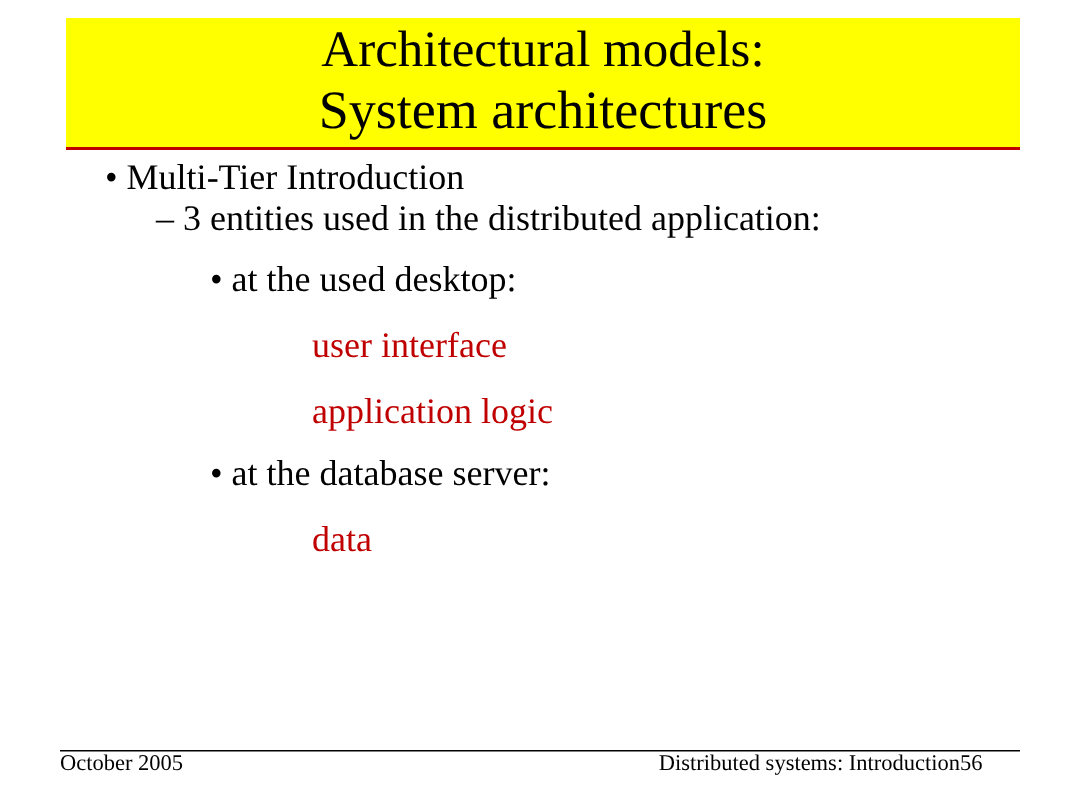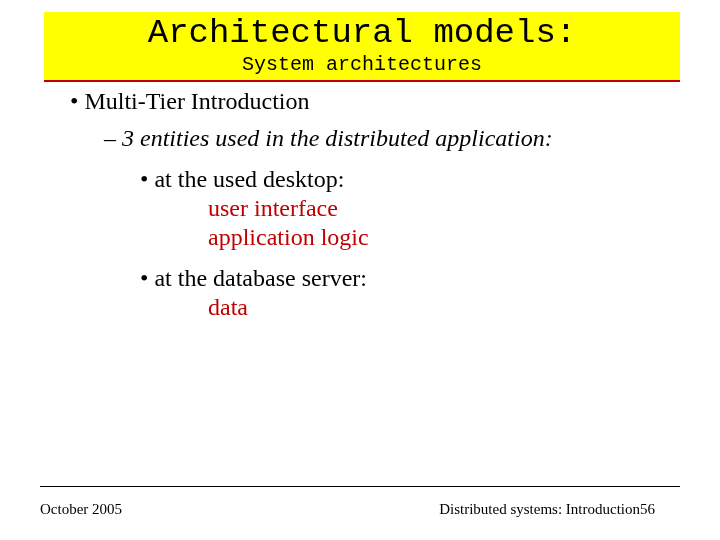--- a/index.html
+++ b/index.html
@@ -11,61 +11,58 @@
     color: #000;
     position: relative;
     overflow: hidden;
   }
   .title-block {
     background: #ffff00;
     margin: 12px 40px 0 44px;
     padding: 2px 0 4px 0;
     text-align: center;
     border-bottom: 2px solid #c00000;
-    font-family: Liberation Mono, monospace;
   }
   .title-main {
     font-size: 34px;
     line-height: 1.15;
   }
   .title-sub {
-    font-size: 20px;
+    font-size: 36px;
     line-height: 1.15;
   }
   .content {
     margin: 6px 40px 0 40px;
     font-size: 24px;
   }
   .lvl1 {
     margin-left: 30px;
     margin-top: 2px;
   }
   .lvl2 {
     margin-left: 64px;
-    margin-top: 10px;
-    font-style: italic;
   }
   .lvl3 {
     margin-left: 100px;
     margin-top: 14px;
   }
   .lvl3b {
     margin-left: 168px;
     color: #c00000;
-    margin-top: 2px;
+    margin-top: 17px;
   }
   .bullet-disc::before { content: "• "; }
   .bullet-dash::before { content: "– "; }
   .footer {
     position: absolute;
     left: 0; right: 0;
     bottom: 22px;
     border-top: 1px solid #000;
     margin: 0 40px;
-    padding-top: 14px;
+    padding-top: 0;
     display: flex;
     justify-content: space-between;
     align-items: baseline;
     font-size: 15px;
   }
   .footer .center { flex: 1; text-align: right; }
   .footer .right { text-align: left; min-width: 40px; }
   .footer .left { min-width: 120px; }
 </style>
 </head>

